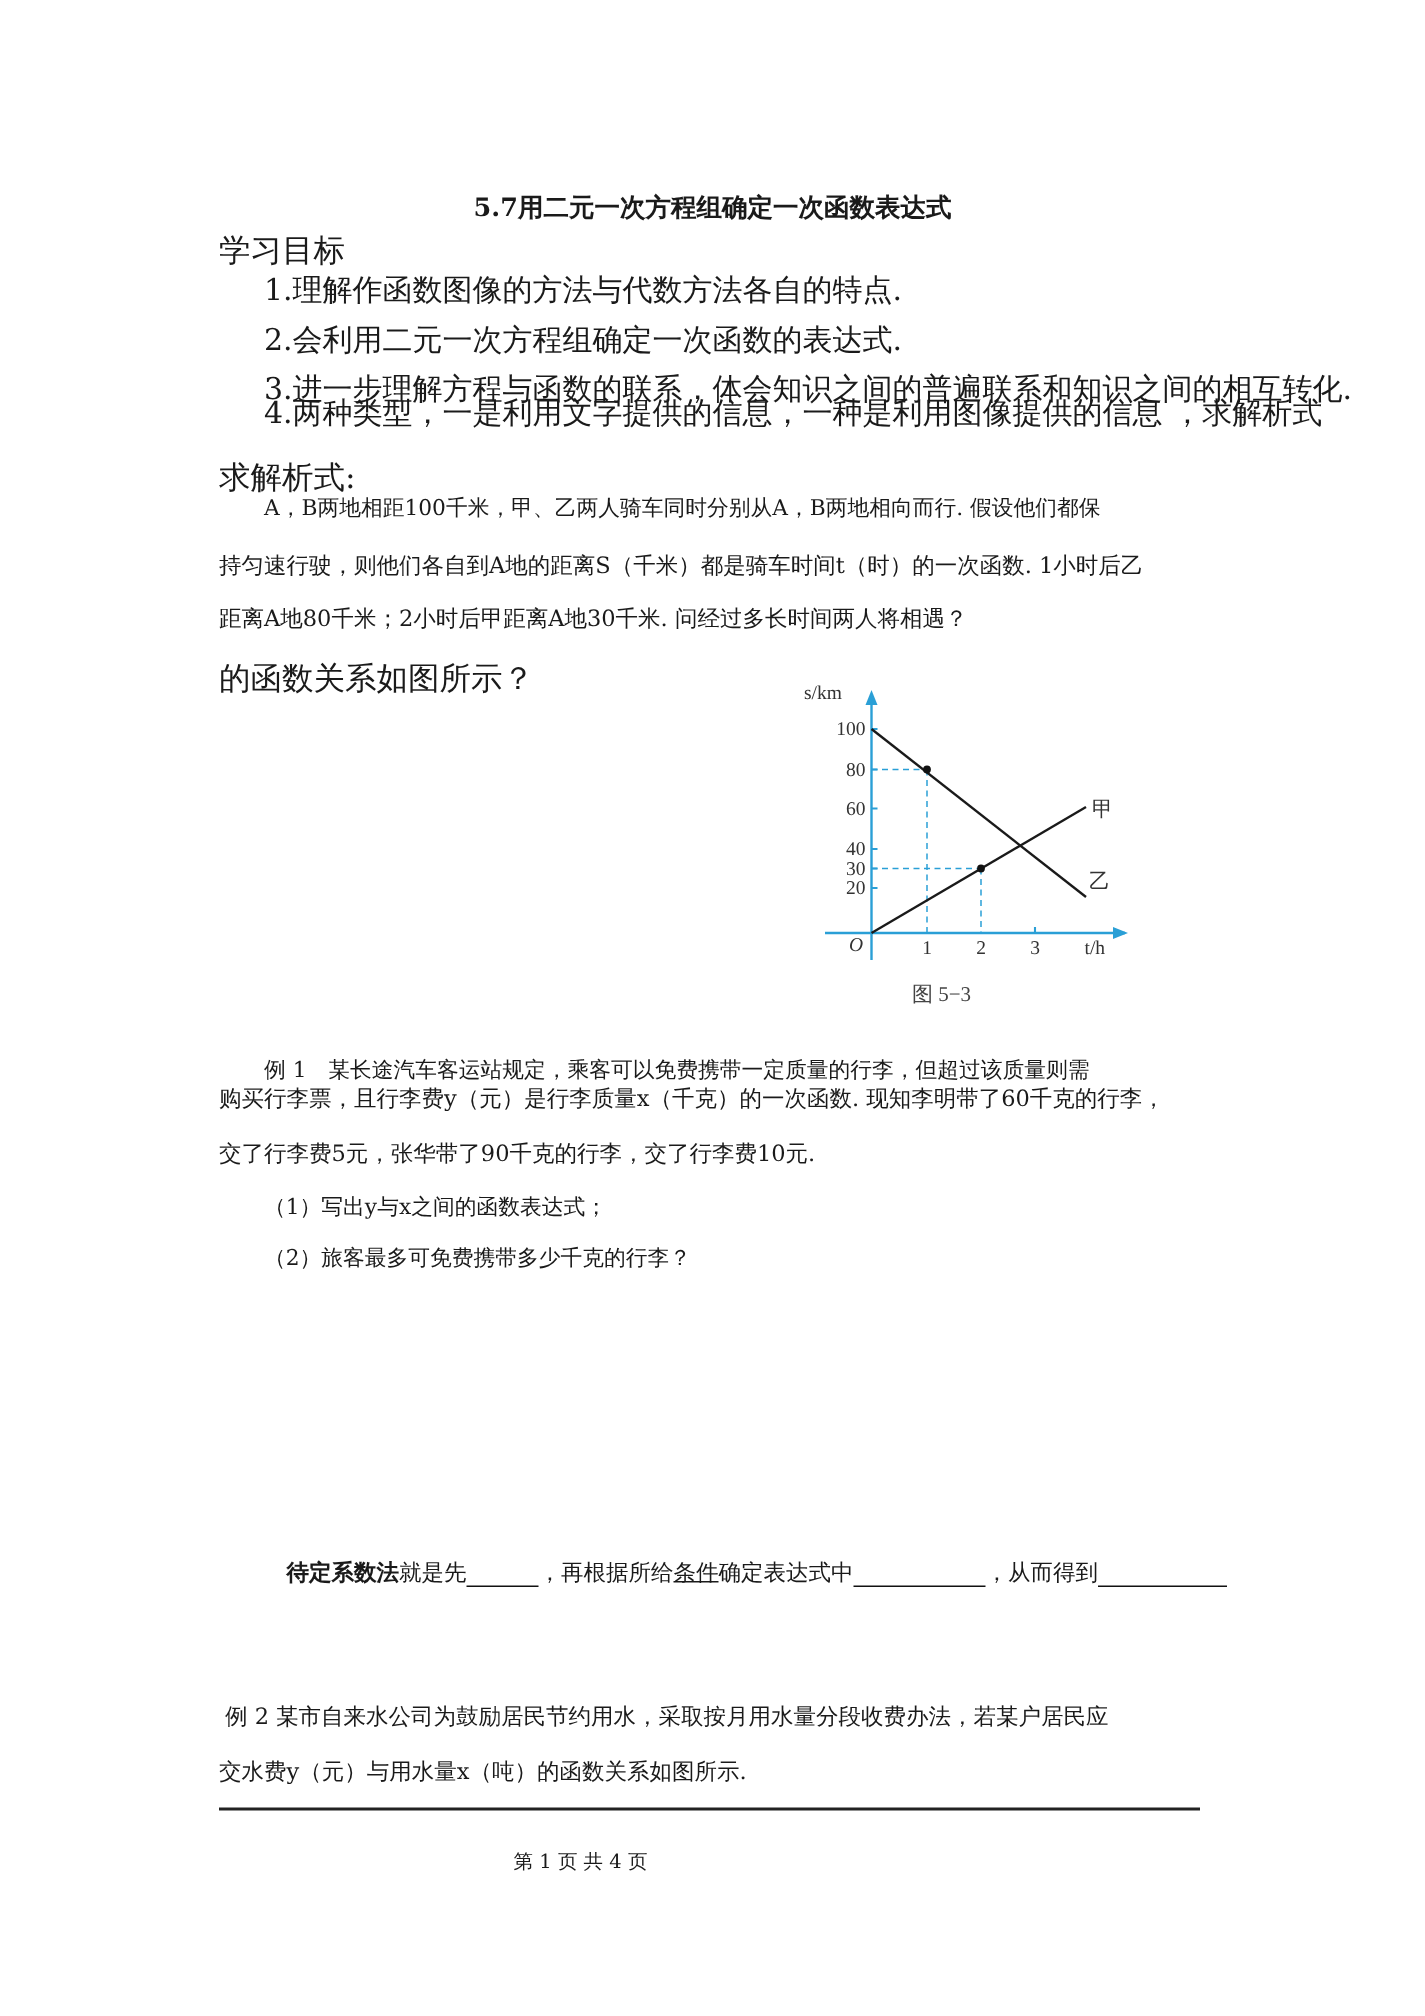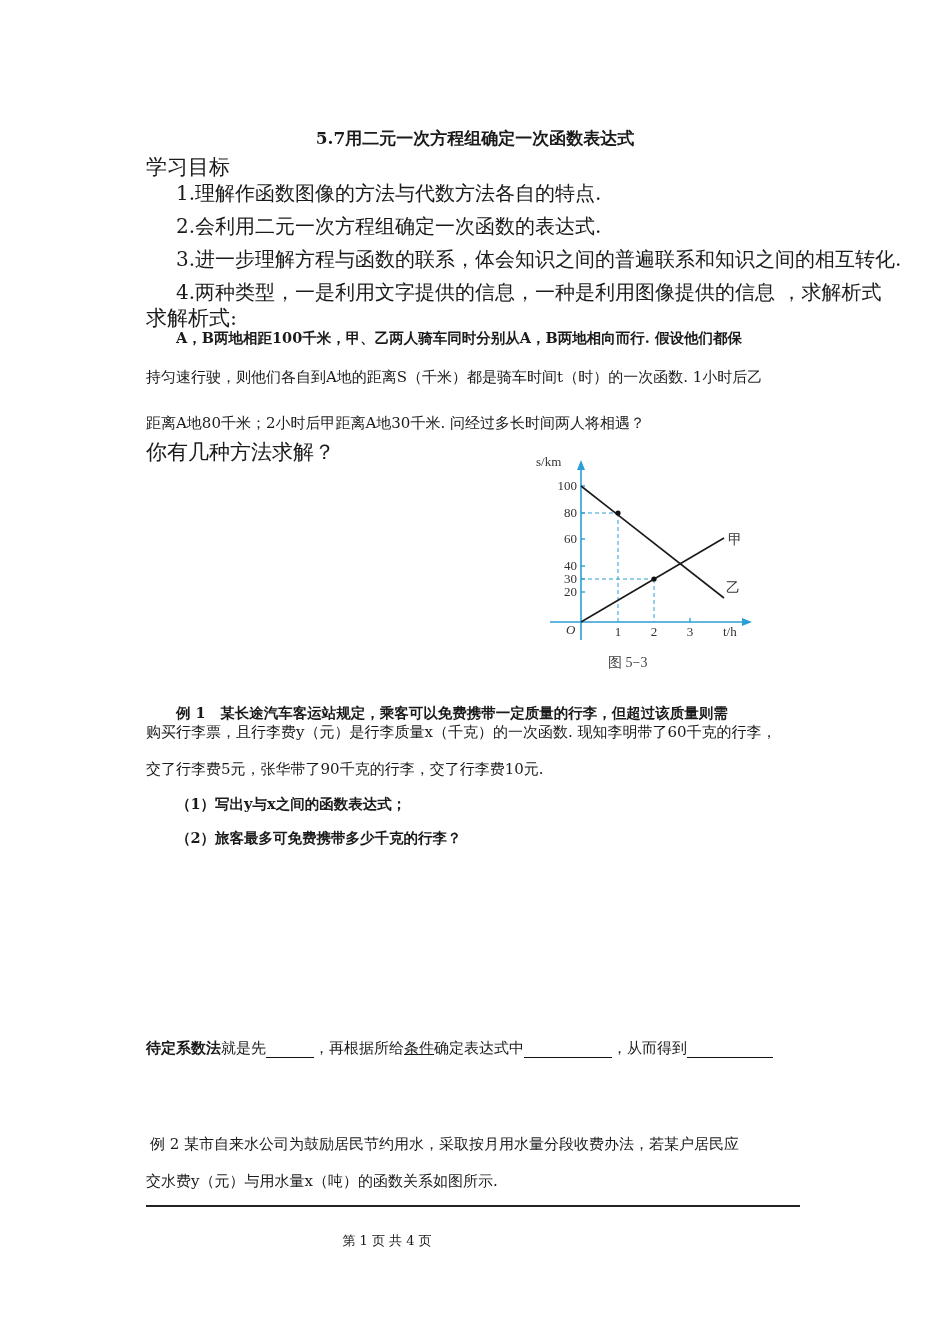--- a/index.html
+++ b/index.html
@@ -6,44 +6,44 @@
   body {
     width: 950px; height: 1344px; position: relative; overflow: hidden;
     font-family: "DejaVu Serif", "Liberation Serif", serif;
     color: #1a1a1a; font-size: 15px;
   }
   .abs { position: absolute; white-space: nowrap; }
   .title { left: 0; width: 950px; top: 127px; text-align: center; font-weight: bold; font-size: 17px; }
   .sec { left: 146px; font-size: 21px; }
   .ind { left: 176px; font-size: 20px; }
   .para { left: 146px; width: 662px; font-size: 15px; }
-  .ind-para { left: 176px; font-size: 14.5px; font-weight: bold; }
+  .ind-para { left: 176px; font-size: 14.5px; }
   .blank { display: inline-block; border-bottom: 1.5px solid #111; vertical-align: bottom; height: 16px; }
-  .bold { font-weight: bold; }
+  .bold { font-weight: bold; margin-left: 45px; }
   .ul { text-decoration: underline; }
   .rule { position: absolute; left: 146px; width: 654px; top: 1205px; height: 2px; background: #222; }
   .footer { left: 0; width: 774px; top: 1232px; text-align: center; font-size: 13px; }
   svg text { font-family: "Liberation Serif", serif; }
 </style>
 </head>
 <body>
 
 <div class="abs title">5.7用二元一次方程组确定一次函数表达式</div>
 
 <div class="abs sec" style="top:153px">学习目标</div>
 <div class="abs ind" style="top:180px">1.理解作函数图像的方法与代数方法各自的特点.</div>
 <div class="abs ind" style="top:213px">2.会利用二元一次方程组确定一次函数的表达式.</div>
 <div class="abs ind" style="top:246px">3.进一步理解方程与函数的联系，体会知识之间的普遍联系和知识之间的相互转化.</div>
-<div class="abs ind" style="top:279px">4.两种类型，一是利用文字提供的信息，一种是利用图像提供的信息 ，求解析式</div>
+<div class="abs ind" style="top:262px">4.两种类型，一是利用文字提供的信息，一种是利用图像提供的信息 ，求解析式</div>
 
 <div class="abs sec" style="top:304px">求解析式:</div>
 <div class="abs ind-para" style="top:329px">A，B两地相距100千米，甲、乙两人骑车同时分别从A，B两地相向而行. 假设他们都保</div>
 <div class="abs para" style="top:368px">持匀速行驶，则他们各自到A地的距离S（千米）都是骑车时间t（时）的一次函数. 1小时后乙</div>
-<div class="abs para" style="top:414px">距离A地80千米；2小时后甲距离A地30千米. 问经过多长时间两人将相遇？</div>
-<div class="abs sec" style="top:438px">你有几种方法求解？</div>
+<div class="abs para" style="top:403px">距离A地80千米；2小时后甲距离A地30千米. 问经过多长时间两人将相遇？</div>
+<div class="abs sec" style="top:438px">的函数关系如图所示？</div>
 
 <div class="abs" style="left:530px; top:452px; width:240px; height:225px;">
   <svg width="240" height="225" viewBox="0 0 240 225">
 
     <line x1="20" y1="170" x2="220" y2="170" stroke="#2a9fd6" stroke-width="1.6"></line>
     <polygon points="222,170 212,166 212,174" fill="#2a9fd6"></polygon>
     <line x1="51" y1="188" x2="51" y2="12" stroke="#2a9fd6" stroke-width="1.6"></line>
     <polygon points="51,8 47,18 55,18" fill="#2a9fd6"></polygon>
 
     <g stroke="#2a9fd6" stroke-width="1.4">

